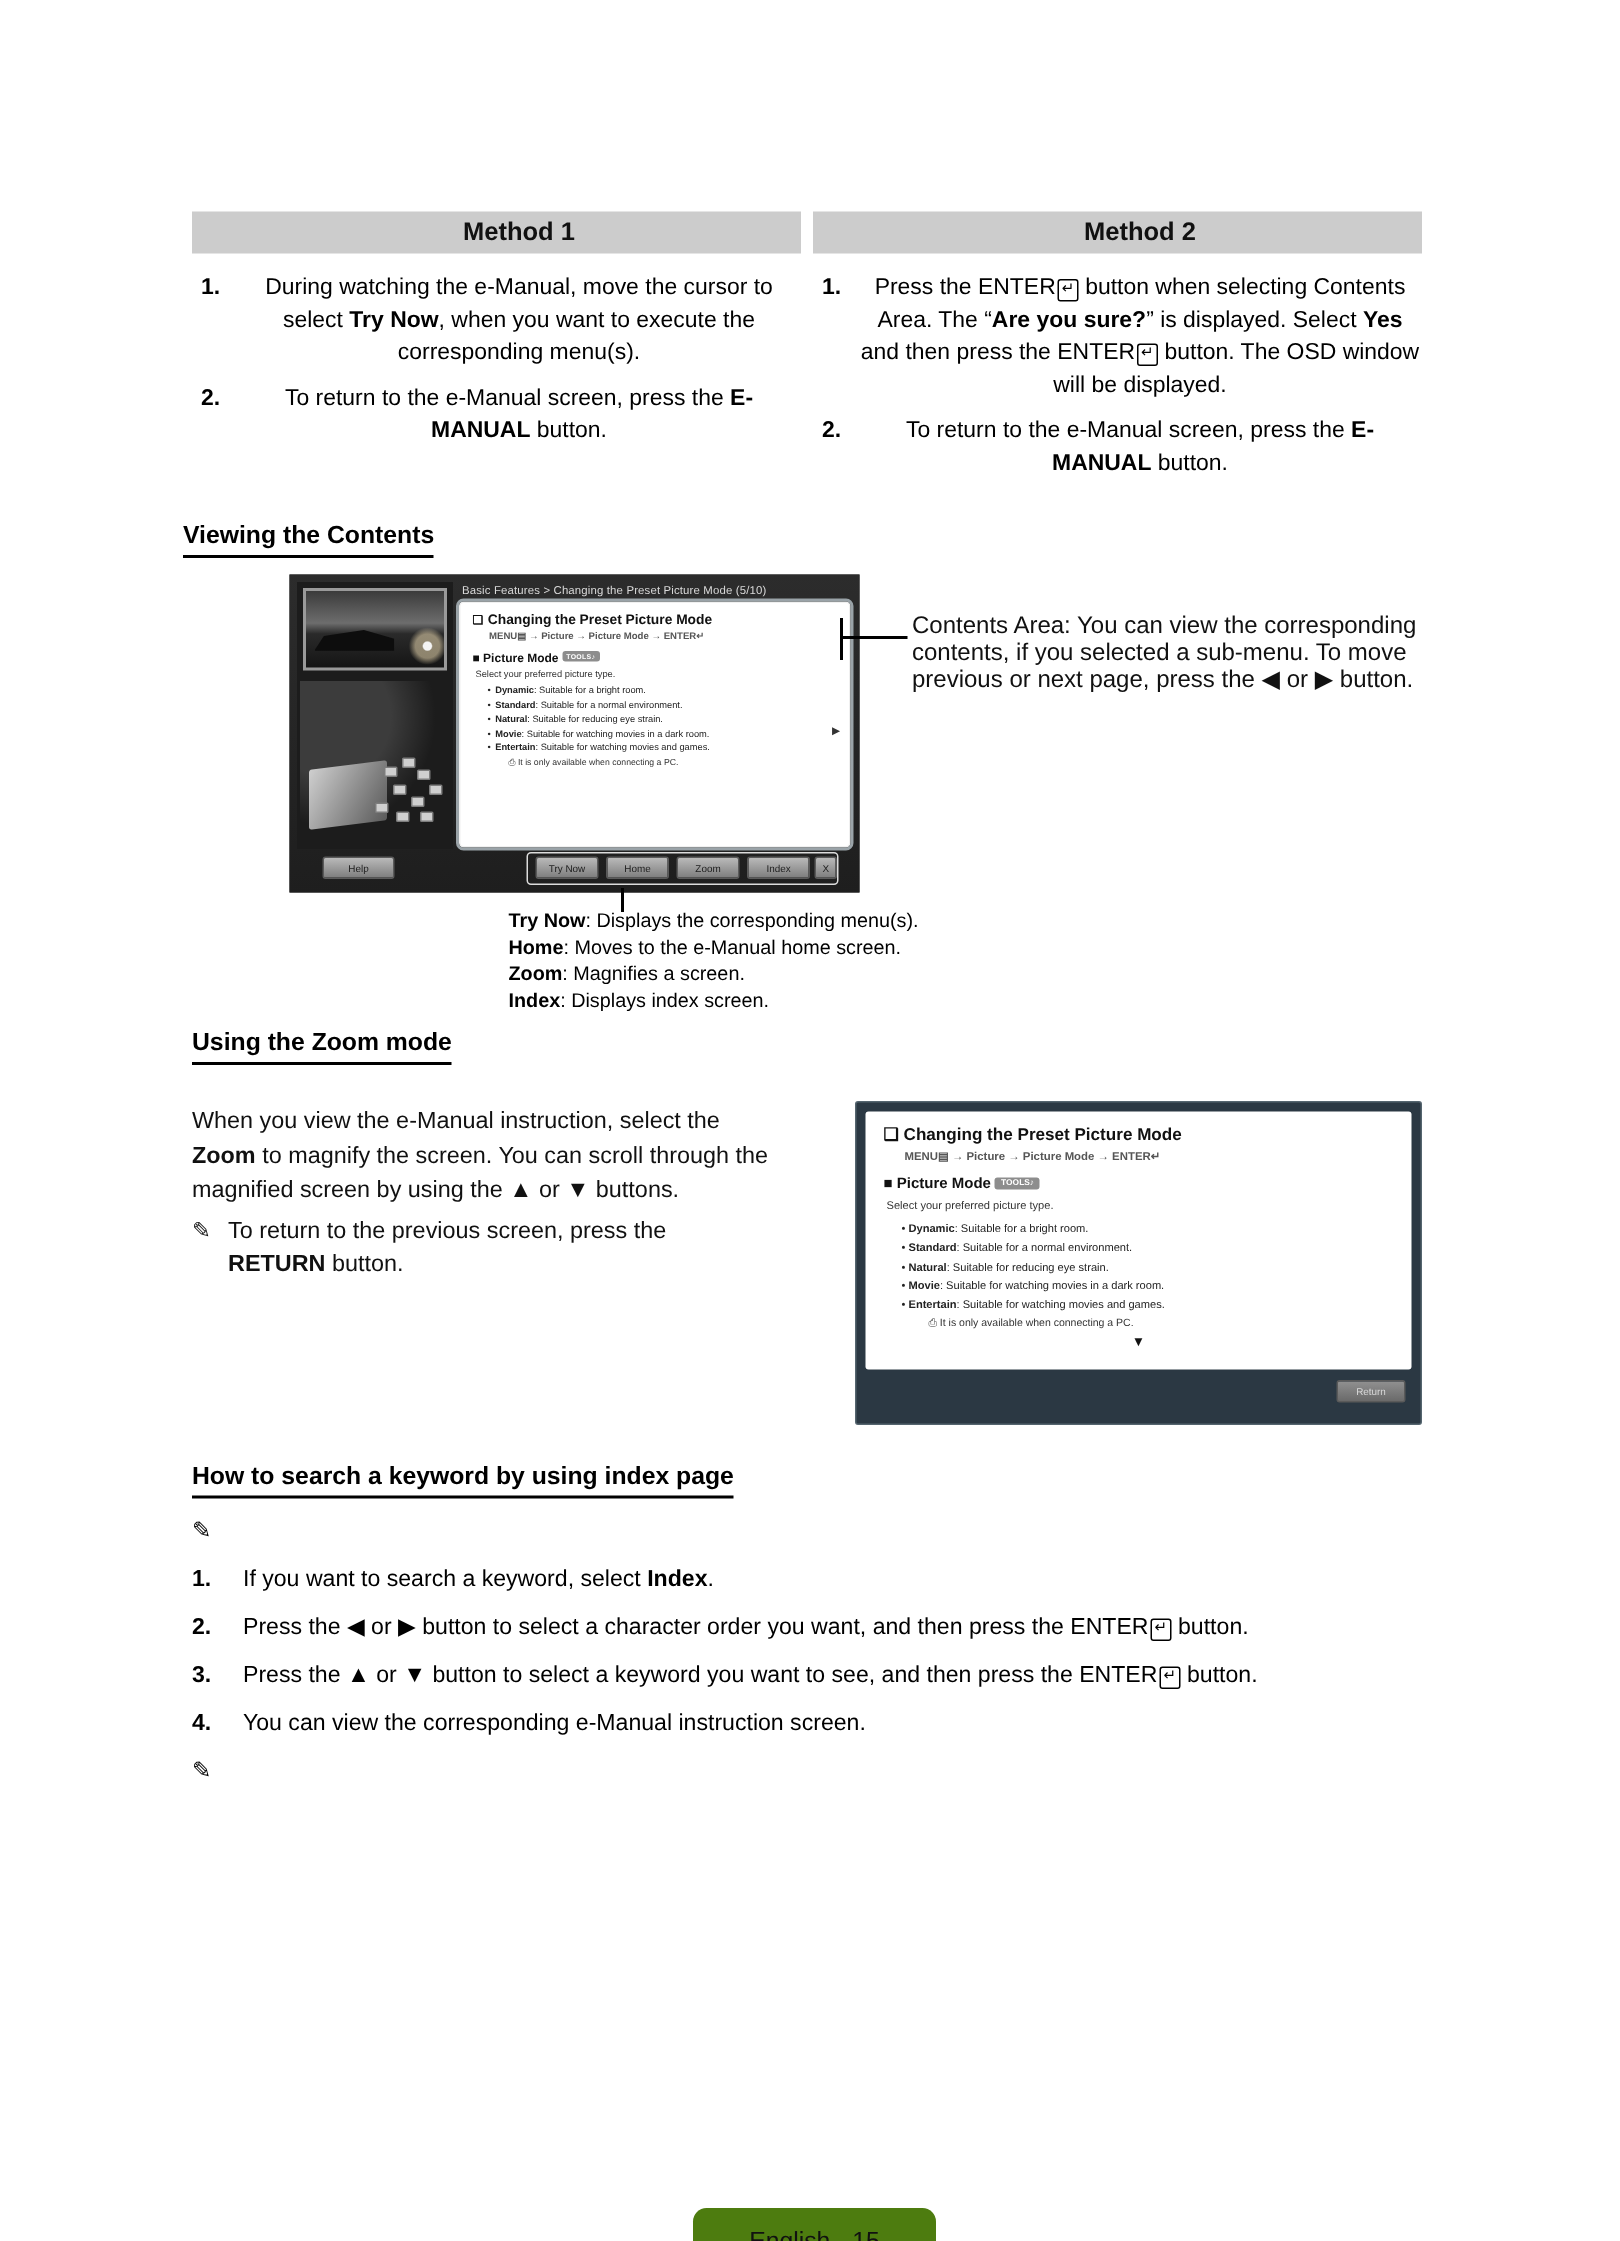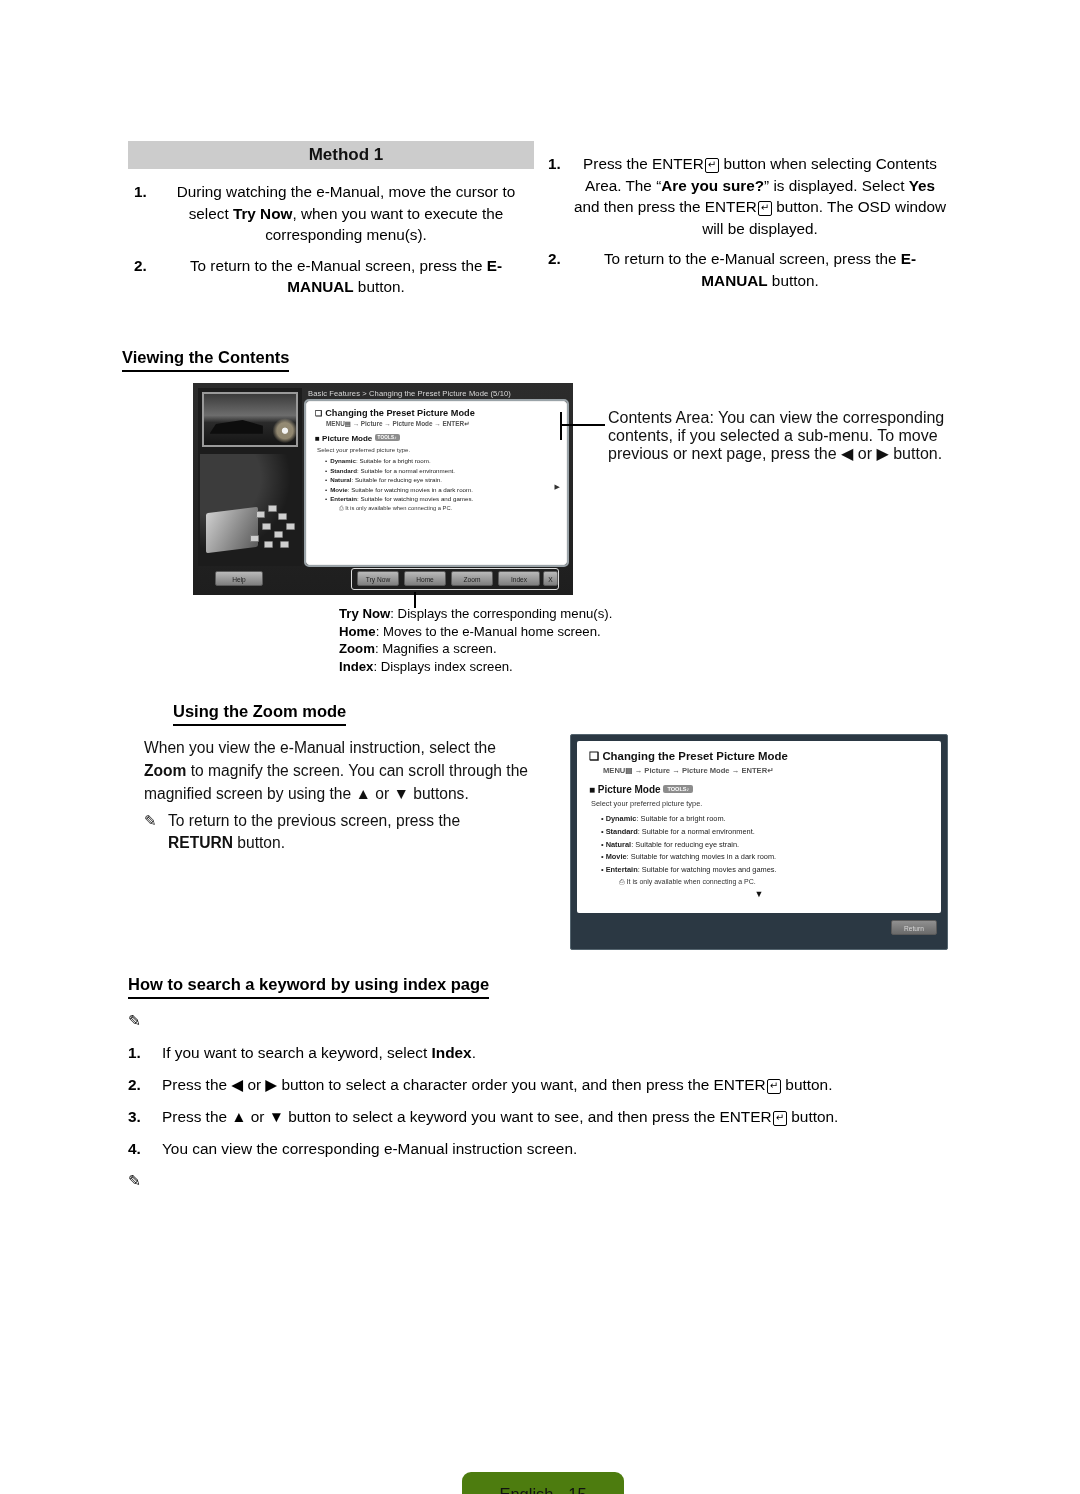--- a/index.html
+++ b/index.html
@@ -114,21 +114,21 @@
   .cl { position: absolute; background: #000; }
 
   .callout-txt {
     position: absolute; font-size: 16px; line-height: 18px; color: #111;
   }
 
   
   .keylist { position: absolute; left: 339px; top: 605px; font-size: 13.2px; line-height: 17.6px; }
 
   
-  .body-txt { position: absolute; font-size: 15.6px; line-height: 23px; color: #111; margin-left: 16px; }
+  .body-txt { position: absolute; font-size: 15.6px; line-height: 23px; color: #111; }
   .note { display: flex; font-size: 15.6px; line-height: 22px; }
   .note .pen { flex: 0 0 24px; font-size: 15px; }
 
   
   .zoompanel {
     position: absolute; left: 570px; top: 734px; width: 378px; height: 216px;
     background: #2b3843; border: 1.5px solid #55656f; border-radius: 2px;
     padding: 6px;
   }
   .zp-inner {
@@ -183,20 +183,21 @@
           <div class="txt">During watching the e-Manual, move the cursor to select <b>Try Now</b>, when you want to execute the corresponding menu(s).</div>
         </div>
         <div class="step">
           <div class="num">2.</div>
           <div class="txt">To return to the e-Manual screen, press the <b>E-MANUAL</b> button.</div>
         </div>
       </div>
     </div>
 
     <div class="method-col">
+      <div class="method-head">Method 2</div>
       <div class="method-body">
         <div class="step">
           <div class="num">1.</div>
           <div class="txt">Press the ENTER<span class="ent-icon">↵</span> button when selecting Contents Area. The “<b>Are you sure?</b>” is displayed. Select <b>Yes</b> and then press the ENTER<span class="ent-icon">↵</span> button. The OSD window will be displayed.</div>
         </div>
         <div class="step">
           <div class="num">2.</div>
           <div class="txt">To return to the e-Manual screen, press the <b>E-MANUAL</b> button.</div>
         </div>
       </div>
@@ -267,21 +268,21 @@
 
   <div class="cl" style="left:414px; top:592px; width:1.6px; height:16px;"></div>
 
   <div class="keylist">
     <div><b>Try Now</b><span>: Displays the corresponding menu(s).</span></div>
     <div><b>Home</b><span>: Moves to the e-Manual home screen.</span></div>
     <div><b>Zoom</b><span>: Magnifies a screen.</span></div>
     <div><b>Index</b><span>: Displays index screen.</span></div>
   </div>
 
-  <div class="sec-head" style="left:128px; top:702px;margin-left:45px;">Using the Zoom mode</div>
+  <div class="sec-head" style="left:128px; top:686px;">Using the Zoom mode</div>
 
   <div class="body-txt" style="left:128px; top:736px; width:392px;">When you view the e-Manual instruction, select the <b>Zoom</b> to magnify the screen. You can scroll through the magnified screen by using the ▲ or ▼ buttons.</div>
 
   <div class="body-txt" style="left:128px; top:810px; width:392px;">
     <div class="note">
       <div class="pen">✎</div>
       <div>To return to the previous screen, press the <br><b>RETURN</b> button.</div>
     </div>
   </div>
 

